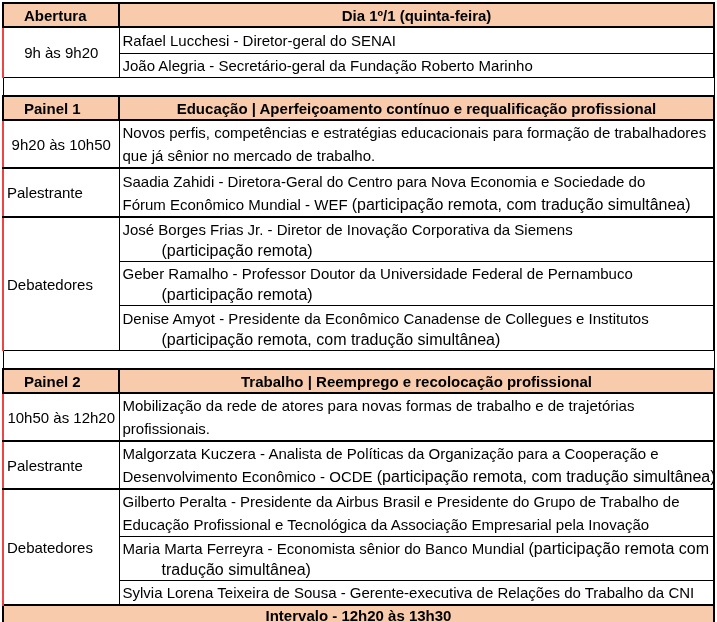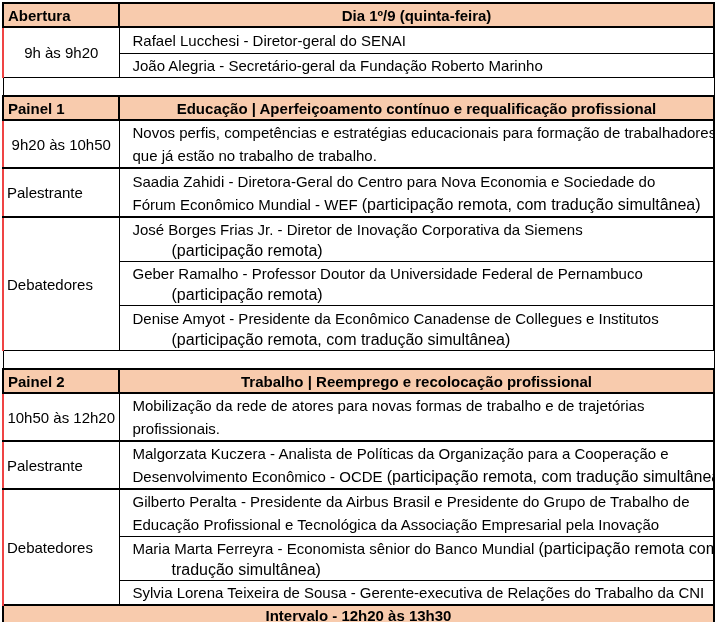--- a/index.html
+++ b/index.html
@@ -4,27 +4,27 @@
 <style>
   html,body { margin:0; padding:0; background:#ffffff; }
   body { font-family:"Liberation Sans", sans-serif; color:#000; }
   .wrap { width:717px; box-sizing:border-box; padding:2px 2px; }
   table.agenda { border-collapse:collapse; width:713px; table-layout:fixed; }
   col.c1 { width:116px; }
   td { border:1px solid #000; padding:0 3px; vertical-align:middle;
        font-size:15px; color:#000; overflow:hidden; }
   
   tr.hdr td { background:#F8CBAD; border:2px solid #000; font-weight:bold; height:22px; }
-  td.hlabel { text-align:left; padding-left:4px; }
+  td.hlabel { text-align:left; padding-left:20px; }
   td.htitle { text-align:center; }
   
   td.leftcol { border-left:2px solid #ef4444; text-align:center; }
   td.leftcol.role { text-align:left; font-weight:normal; padding-left:3px; }
   
-  td.rcol { border-right:2px solid #000; padding-left:13px; }
+  td.rcol { border-right:2px solid #000; padding-left:3px; }
   
   tr.gend td { border-bottom:2px solid #000; }
   
   tr.gap td { border:none; border-left:1px solid #000; border-right:1px solid #000;
               background:#fff; height:17px; }
   
   tr.interval td { background:#F8CBAD; border:2px solid #000; text-align:center;
                    font-weight:bold; height:18px; }
   
   .ln { line-height:23px; white-space:nowrap; }
@@ -44,21 +44,21 @@
 <div class="wrap">
 <table class="agenda">
 <colgroup>
         <col class="c1">
         <col class="c2">
       </colgroup>
 <tbody>
 
   <tr class="hdr">
     <td class="hlabel">Abertura</td>
-    <td class="htitle">Dia 1º/9 (quinta-feira)</td>
+    <td class="htitle">Dia 1º/1 (quinta-feira)</td>
   </tr>
   <tr class="h25">
     <td class="leftcol" rowspan="2">9h às 9h20</td>
     <td class="rcol">
       <div class="ln"><span>Rafael Lucchesi - Diretor-geral do SENAI</span></div>
     </td>
   </tr>
   <tr class="h21">
     <td class="rcol">
       <div class="ln"><span>João Alegria - Secretário-geral da Fundação Roberto Marinho</span></div>
@@ -70,21 +70,21 @@
         </tr>
 
   <tr class="hdr">
     <td class="hlabel">Painel 1</td>
     <td class="htitle">Educação | Aperfeiçoamento contínuo e requalificação profissional</td>
   </tr>
   <tr class="h46 gend">
     <td class="leftcol">9h20 às 10h50</td>
     <td class="rcol">
       <div class="ln"><span>Novos perfis, competências e estratégias educacionais para formação de trabalhadores</span></div>
-      <div class="ln"><span>que já estão no trabalho de trabalho.</span></div>
+      <div class="ln"><span>que já sênior no mercado de trabalho.</span></div>
     </td>
   </tr>
   <tr class="h47 gend">
     <td class="leftcol role">Palestrante</td>
     <td class="rcol">
       <div class="ln"><span>Saadia Zahidi - Diretora-Geral do Centro para Nova Economia e Sociedade do</span></div>
       <div class="ln"><span>Fórum Econômico Mundial - WEF</span> <span class="sm">(participação remota, com tradução simultânea)</span></div>
     </td>
   </tr>
   <tr class="h42">

